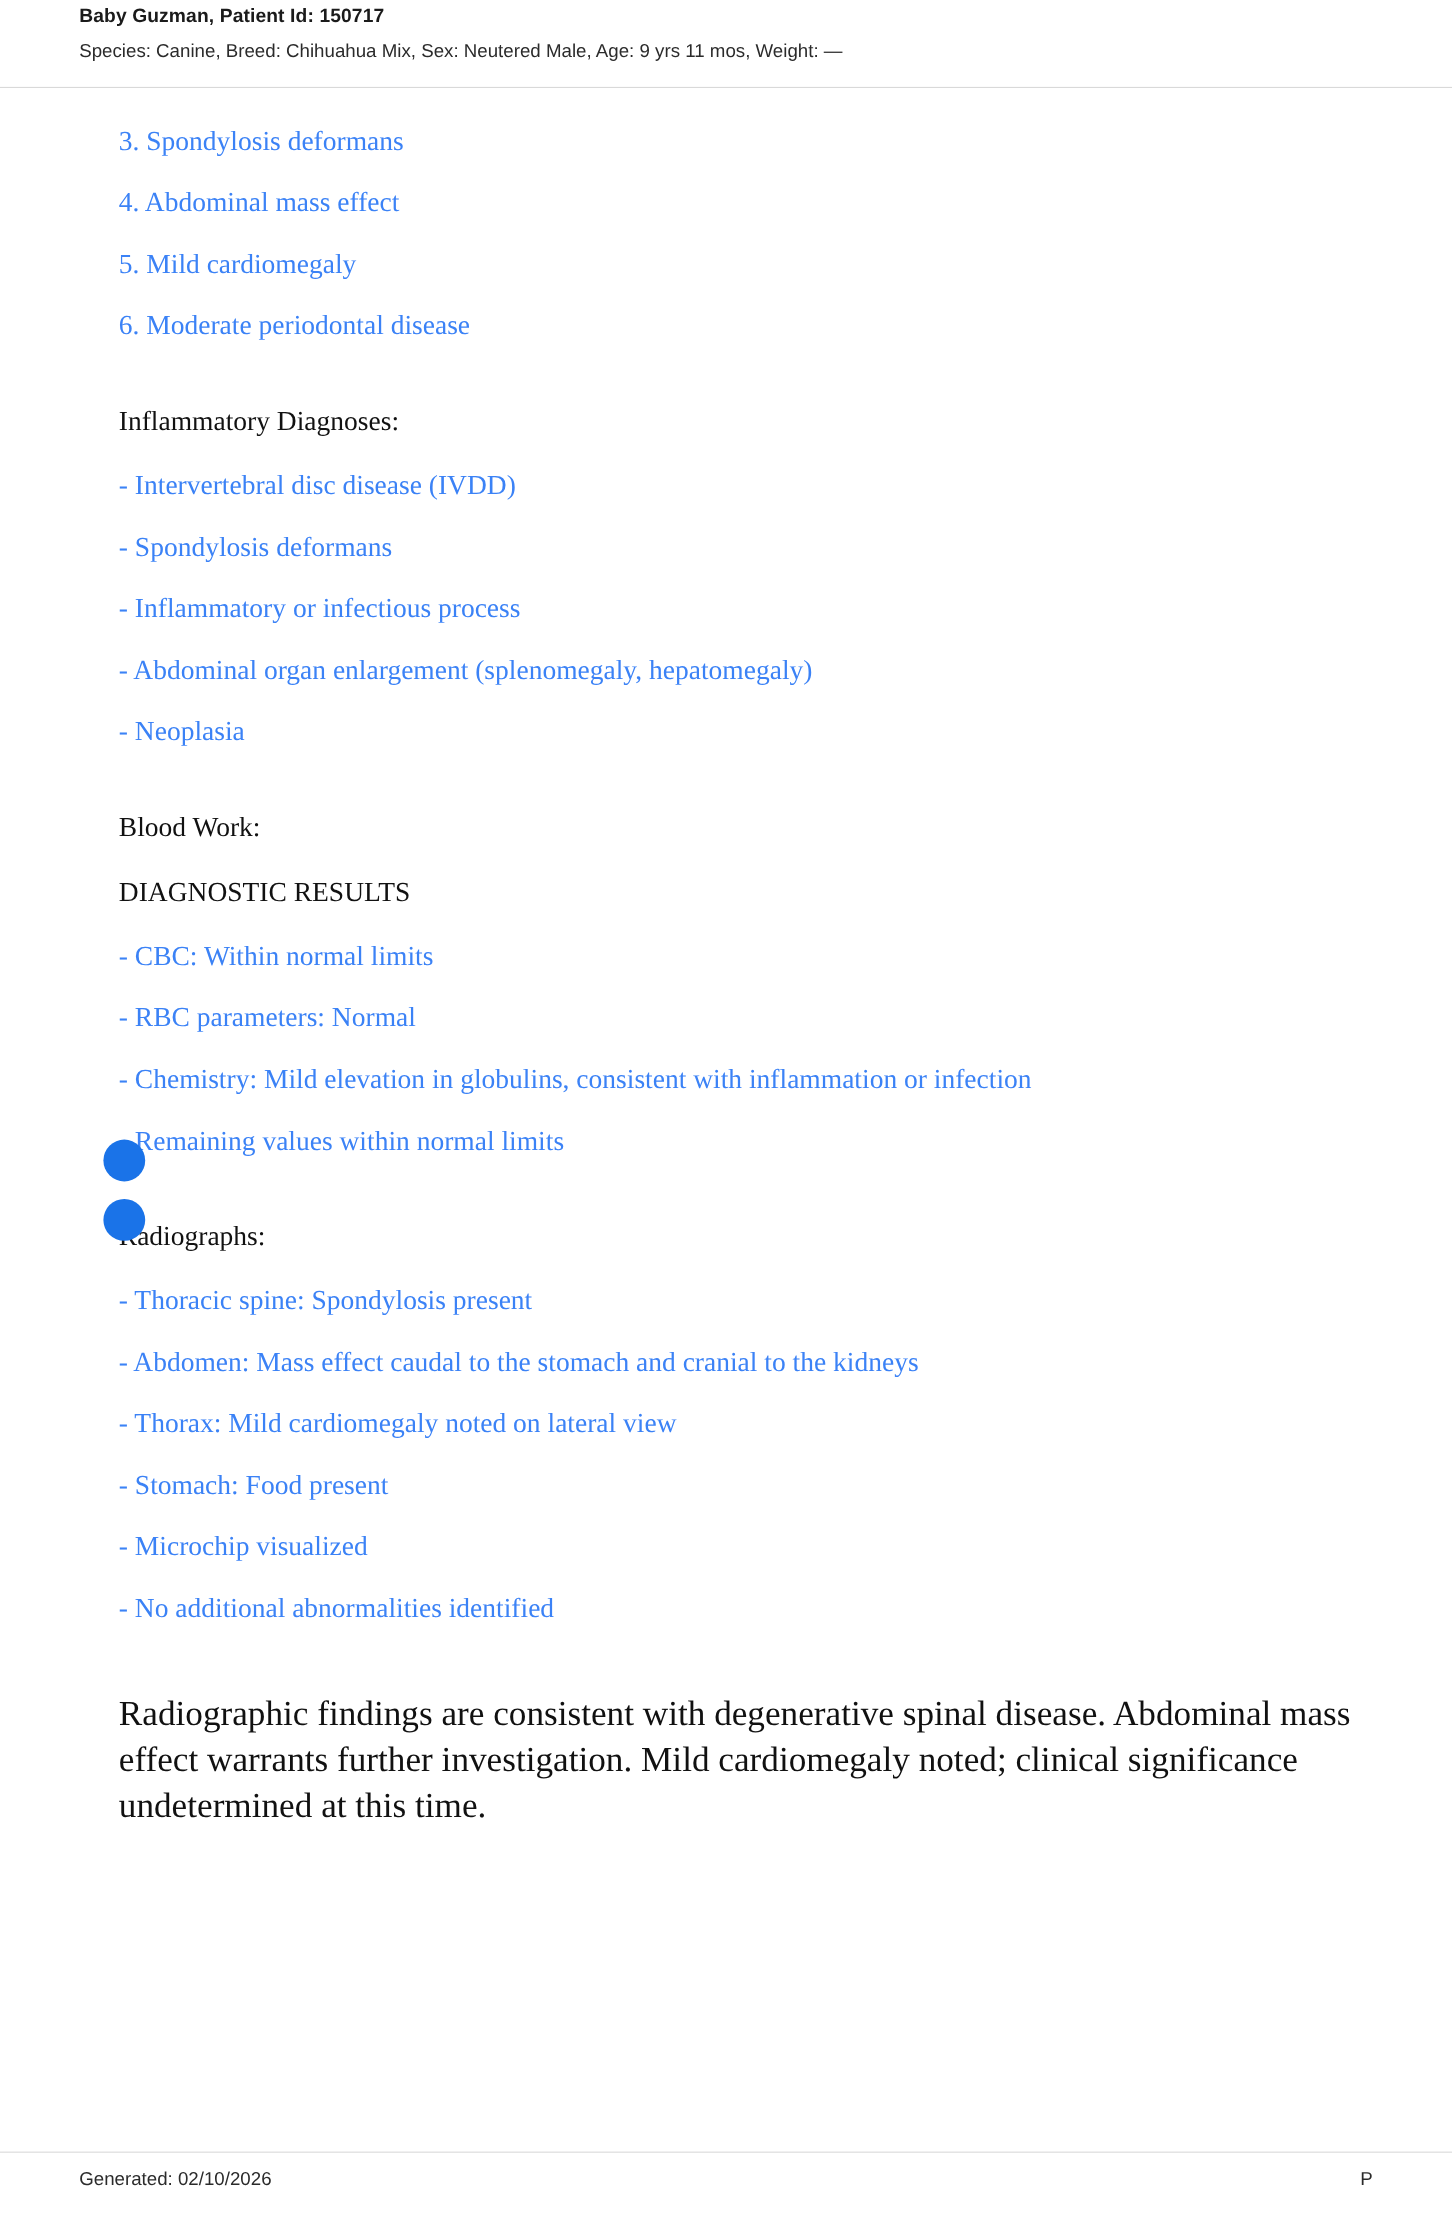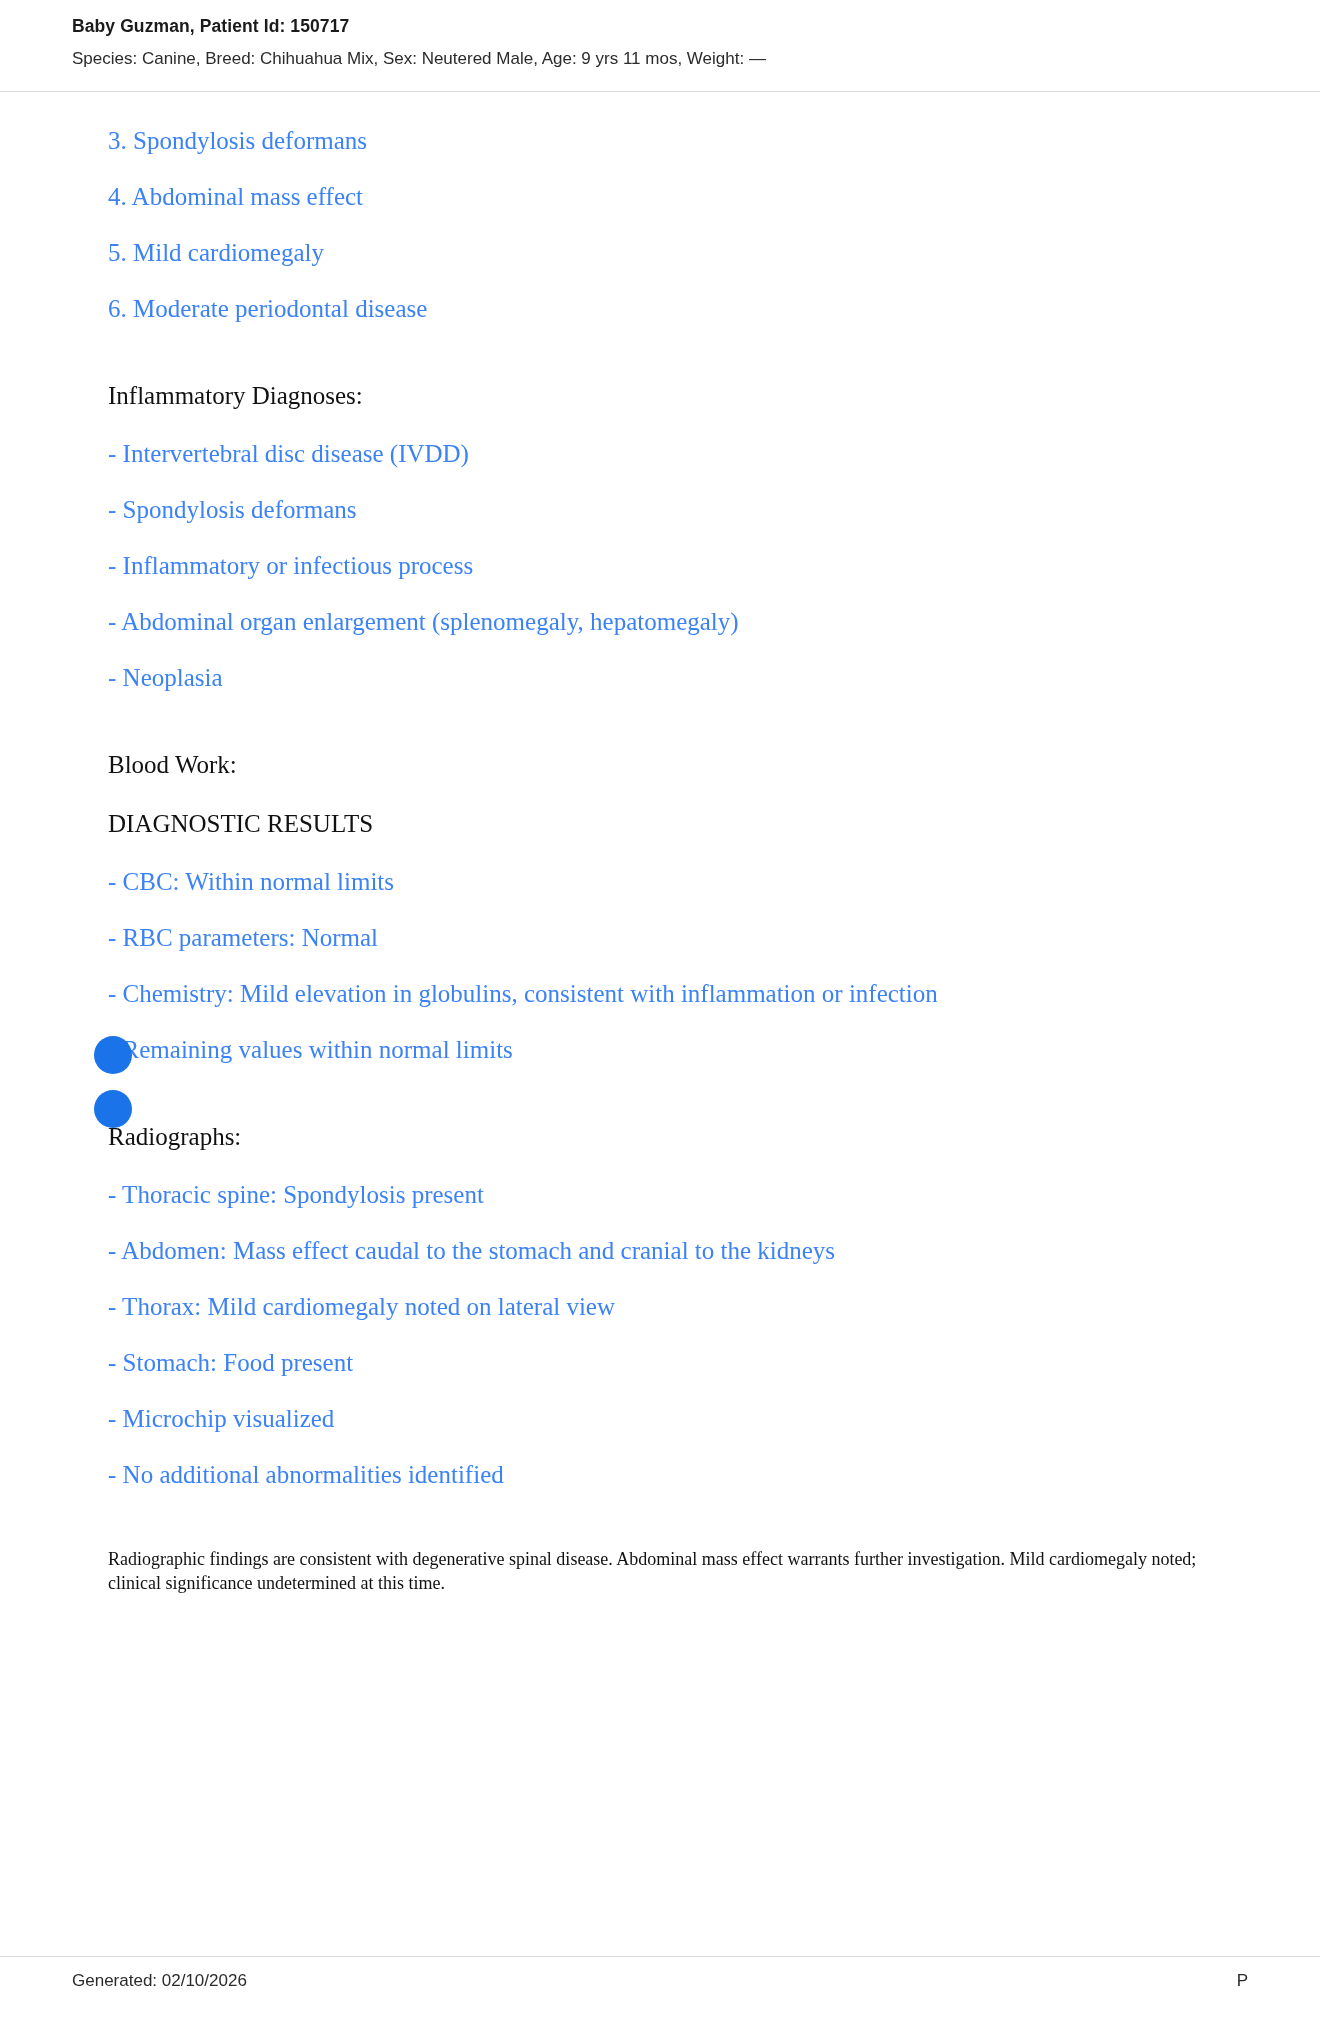--- a/index.html
+++ b/index.html
@@ -16,21 +16,21 @@
   }
   .page {
     width: 1320px;
     min-height: 2033px;
     position: relative;
     box-sizing: border-box;
     padding: 0;
   }
   
   .doc-header {
-    padding: 16px 72px 10px 72px;
+    padding: 4px 72px 10px 72px;
     border-bottom: 1px solid #d9d9d9;
   }
   .patient-line {
     font-family: "Liberation Sans", sans-serif;
     font-weight: bold;
     font-size: 17.5px;
     color: #1b1b1b;
     letter-spacing: 0.1px;
     margin: 0 0 12px 0;
   }
@@ -54,21 +54,21 @@
     white-space: pre-wrap;
   }
   .section-head {
     font-family: "Liberation Serif", serif;
     font-size: 25px;
     color: #111111;
     margin: 0 0 31px 0;
   }
   .para {
     font-family: "Liberation Serif", serif;
-    font-size: 18px;
+    font-size: 32px;
     line-height: 1.32;
     color: #111111;
     margin: 0 0 31px 0;
     max-width: 1160px;
   }
   .gap-md { height: 30px; }
   
   .sel-handle {
     position: absolute;
     width: 38px;

